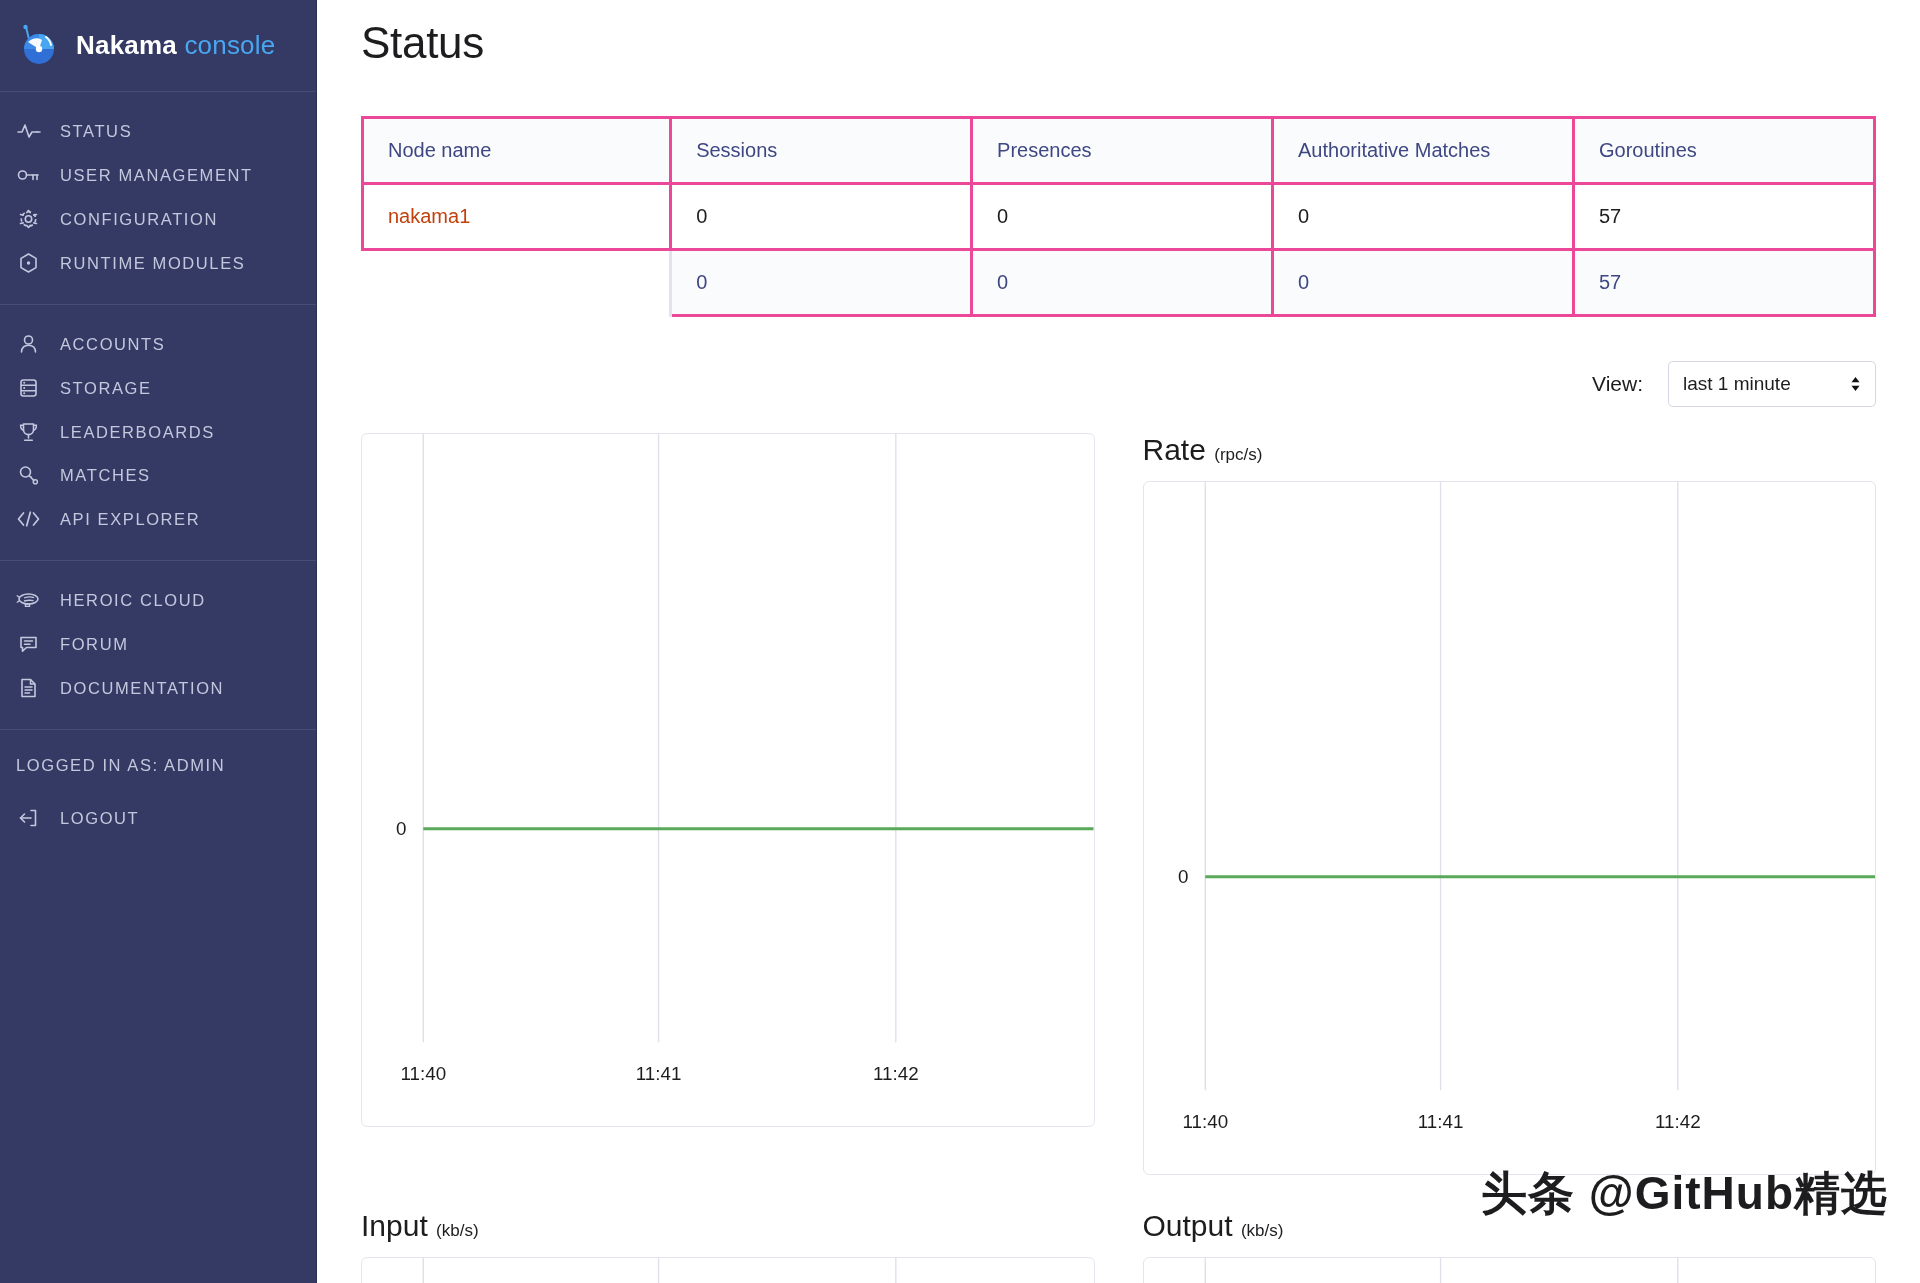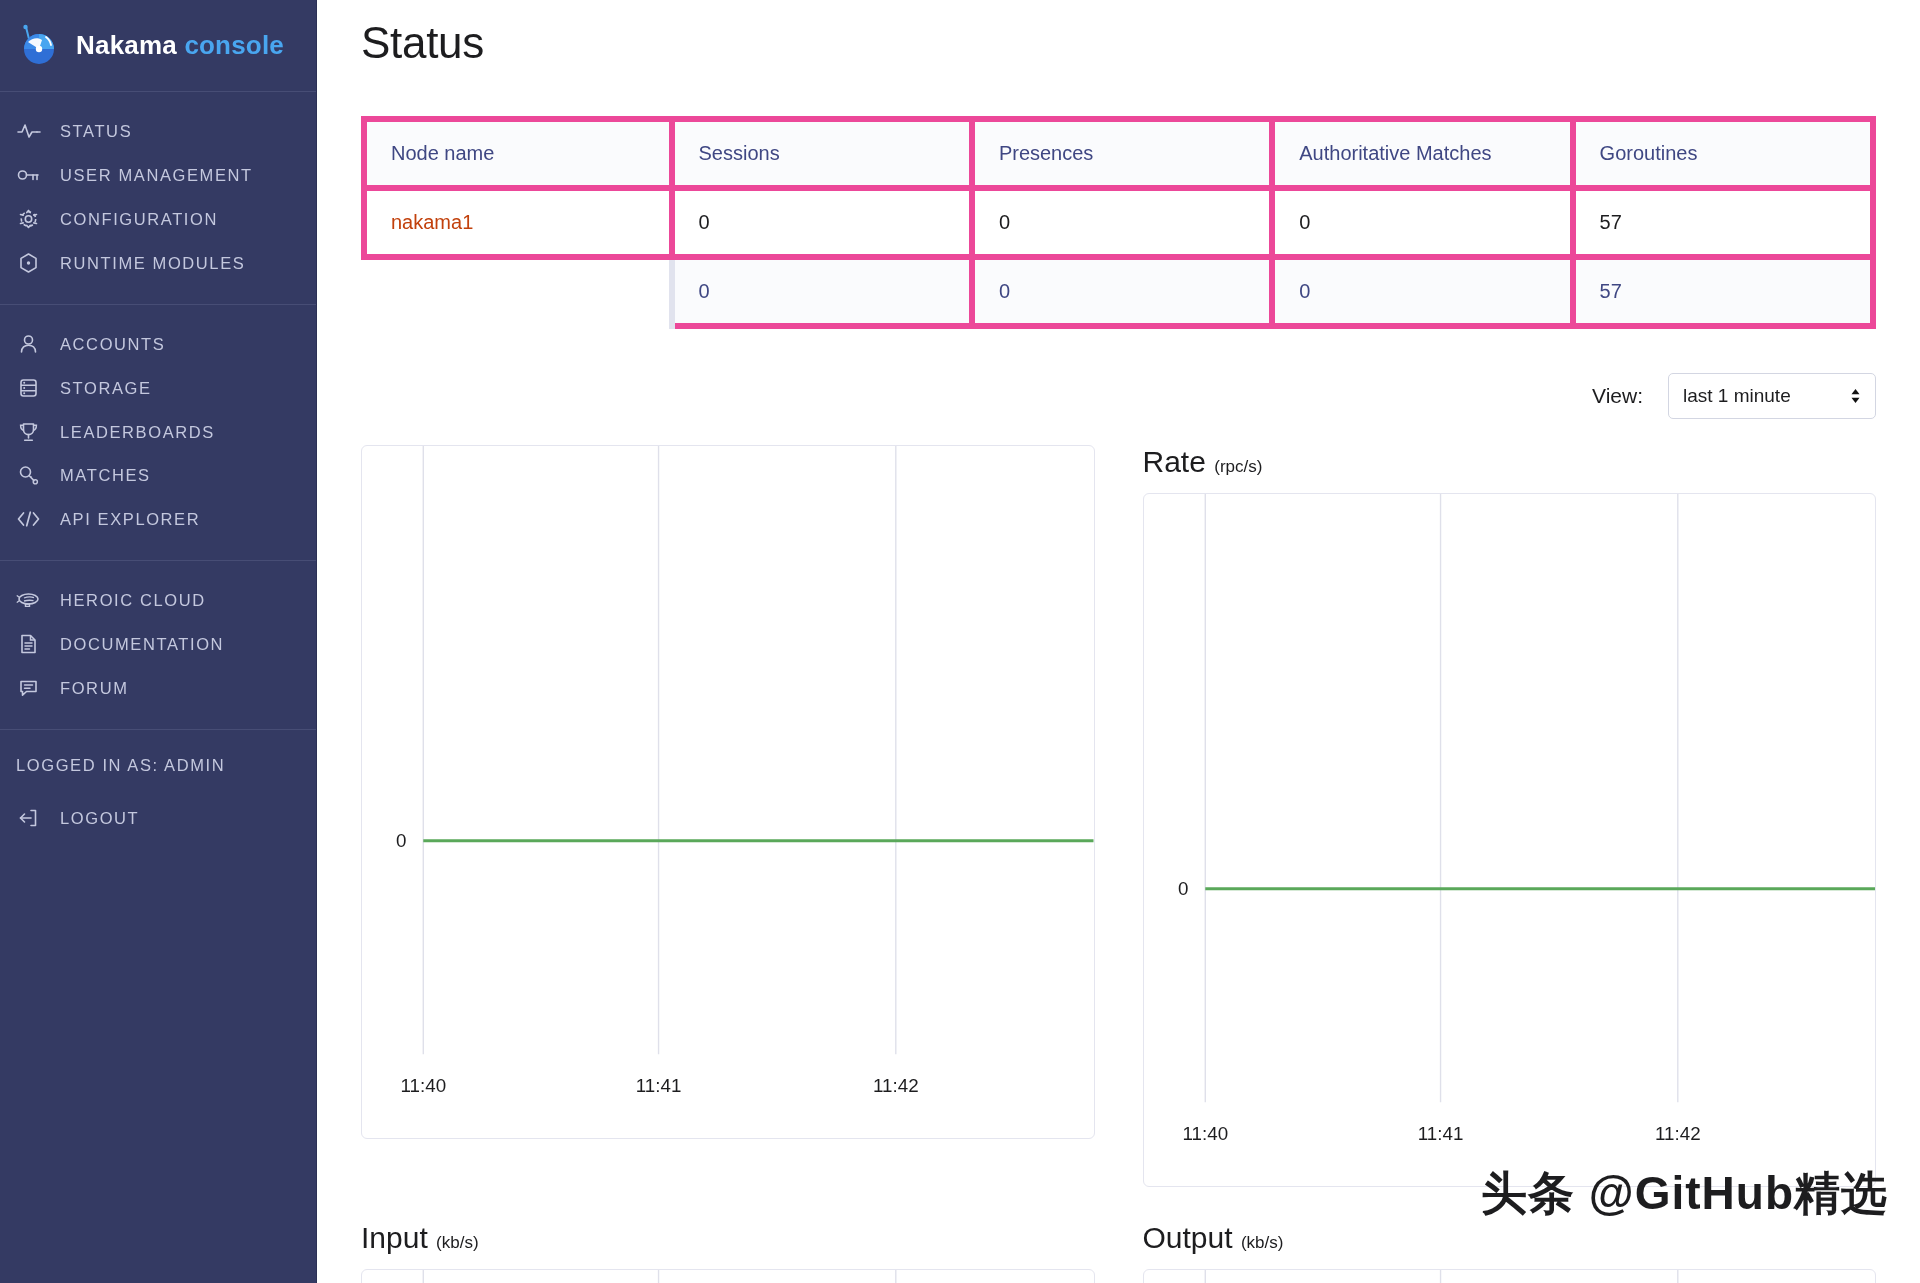--- a/index.html
+++ b/index.html
@@ -32,21 +32,21 @@
     border-bottom: 1px solid #474d75;
   }
   .brand-logo { width: 46px; height: 46px; flex: 0 0 46px; }
   .brand-text {
     font-size: 26px;
     font-weight: 700;
     letter-spacing: .2px;
     white-space: nowrap;
   }
   .brand-text .nk { color: #ffffff; }
-  .brand-text .cs { color: #49a6f0; font-weight: 700; }
+  .brand-text .cs { color: #49a6f0; font-weight: 400; }
 
   .nav-group { padding: 18px 0 18px 0; border-bottom: 1px solid #474d75; }
   .nav-group.last { border-bottom: 1px solid #474d75; }
   .nav-item {
     display: flex;
     align-items: flex-start;
     gap: 18px;
     padding: 10px 14px 10px 16px;
     font-size: 16.5px;
     letter-spacing: 1.6px;
@@ -90,21 +90,21 @@
   }
 
   
   .status-table {
     margin-top: 48px;
     width: 100%;
     border-collapse: collapse;
     table-layout: fixed;
   }
   .status-table th, .status-table td {
-    border: 6px solid #ec4899;
+    border: 3px solid #ec4899;
     padding: 20px 24px;
     text-align: left;
     font-weight: 400;
     font-size: 20px;
     height: 66px;
   }
   .status-table thead th {
     background: #fafbfd;
     color: #3f4783;
     font-size: 20px;
@@ -333,36 +333,36 @@
               <path d="M3.2 7.2 L1.2 5.8 M3.2 10.8 L1.2 12.2" stroke="#c4c8de" stroke-width="1.4" stroke-linecap="round"></path>
               <path d="M9.5 14 H13.5 V16.4 H9.5 Z" stroke="#c4c8de" stroke-width="1.4" fill="none"></path>
             </svg>
         </span>
         <span class="nav-label">HEROIC CLOUD</span>
       </div>
 
       <div class="nav-item">
         <span class="nav-ico">
           <svg width="24" height="22" viewBox="0 0 24 22">
+              <path d="M4 4.5 H19 V14.5 H9.5 L5.5 18.2 V14.5 H4 Z" stroke="#c4c8de" stroke-width="1.6" fill="none" stroke-linejoin="round"></path>
+              <path d="M7.5 8 H15.5 M7.5 11.2 H13" stroke="#c4c8de" stroke-width="1.5" stroke-linecap="round"></path>
+            </svg>
+        </span>
+        <span class="nav-label">FORUM</span>
+      </div>
+
+      <div class="nav-item">
+        <span class="nav-ico">
+          <svg width="24" height="22" viewBox="0 0 24 22">
               <path d="M5 2.5 H13.5 L18 7 V19.5 H5 Z" stroke="#c4c8de" stroke-width="1.6" fill="none" stroke-linejoin="round"></path>
               <path d="M13.5 2.5 V7 H18" stroke="#c4c8de" stroke-width="1.5" fill="none"></path>
               <path d="M8 10 H15 M8 13 H15 M8 16 H12.5" stroke="#c4c8de" stroke-width="1.5" stroke-linecap="round"></path>
             </svg>
         </span>
         <span class="nav-label">DOCUMENTATION</span>
-      </div>
-
-      <div class="nav-item">
-        <span class="nav-ico">
-          <svg width="24" height="22" viewBox="0 0 24 22">
-              <path d="M4 4.5 H19 V14.5 H9.5 L5.5 18.2 V14.5 H4 Z" stroke="#c4c8de" stroke-width="1.6" fill="none" stroke-linejoin="round"></path>
-              <path d="M7.5 8 H15.5 M7.5 11.2 H13" stroke="#c4c8de" stroke-width="1.5" stroke-linecap="round"></path>
-            </svg>
-        </span>
-        <span class="nav-label">FORUM</span>
       </div>
 
     </nav>
 
     <div class="logged-wrap">
       <div class="logged-text">LOGGED IN AS: ADMIN</div>
       <div class="nav-item">
         <span class="nav-ico">
           <svg width="24" height="22" viewBox="0 0 24 22">
               <path d="M14 3.5 H18.5 V18.5 H14" stroke="#c4c8de" stroke-width="1.6" fill="none" stroke-linejoin="round" stroke-linecap="round"></path>

